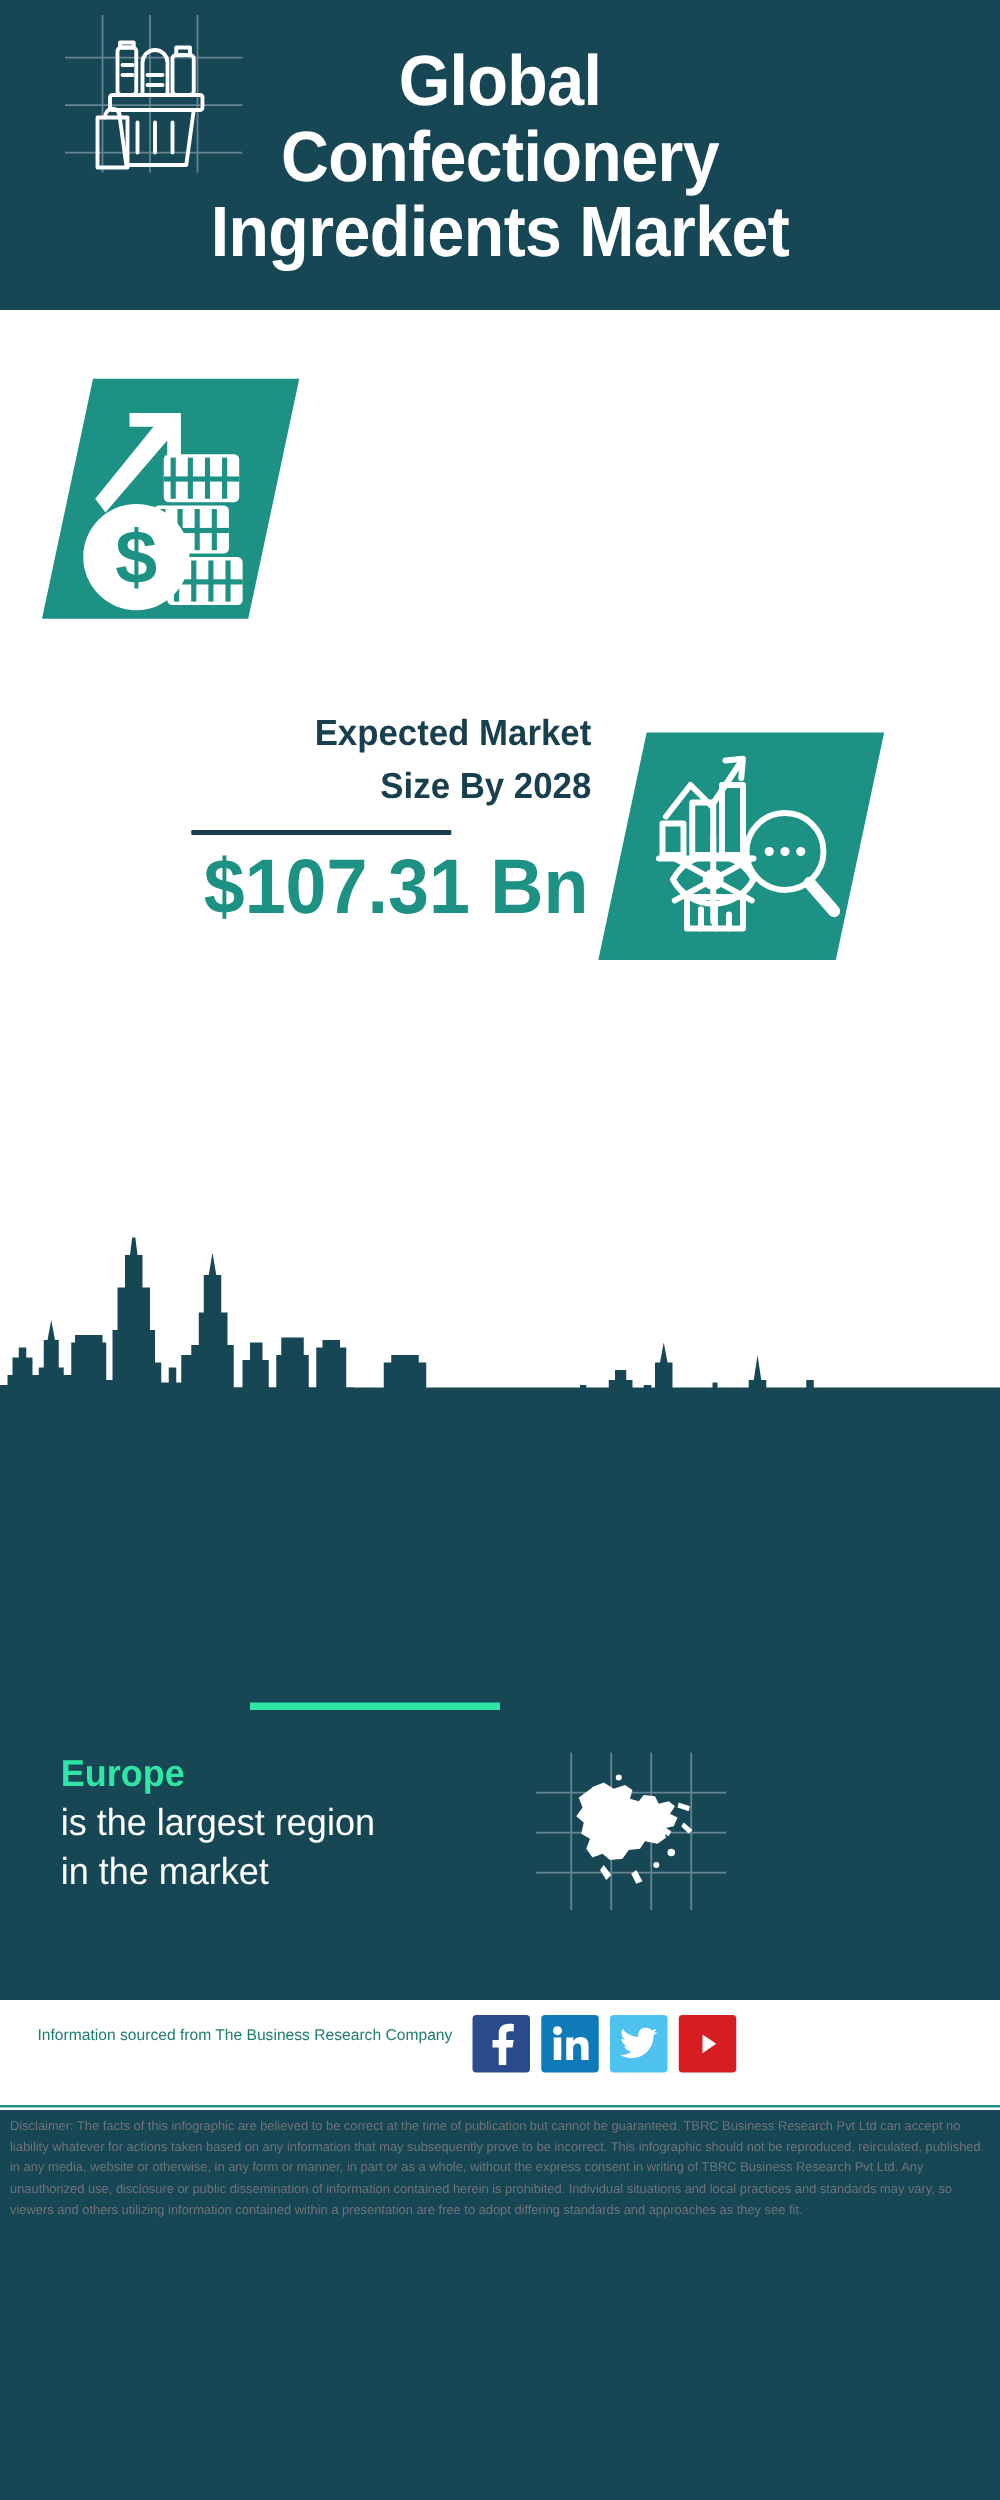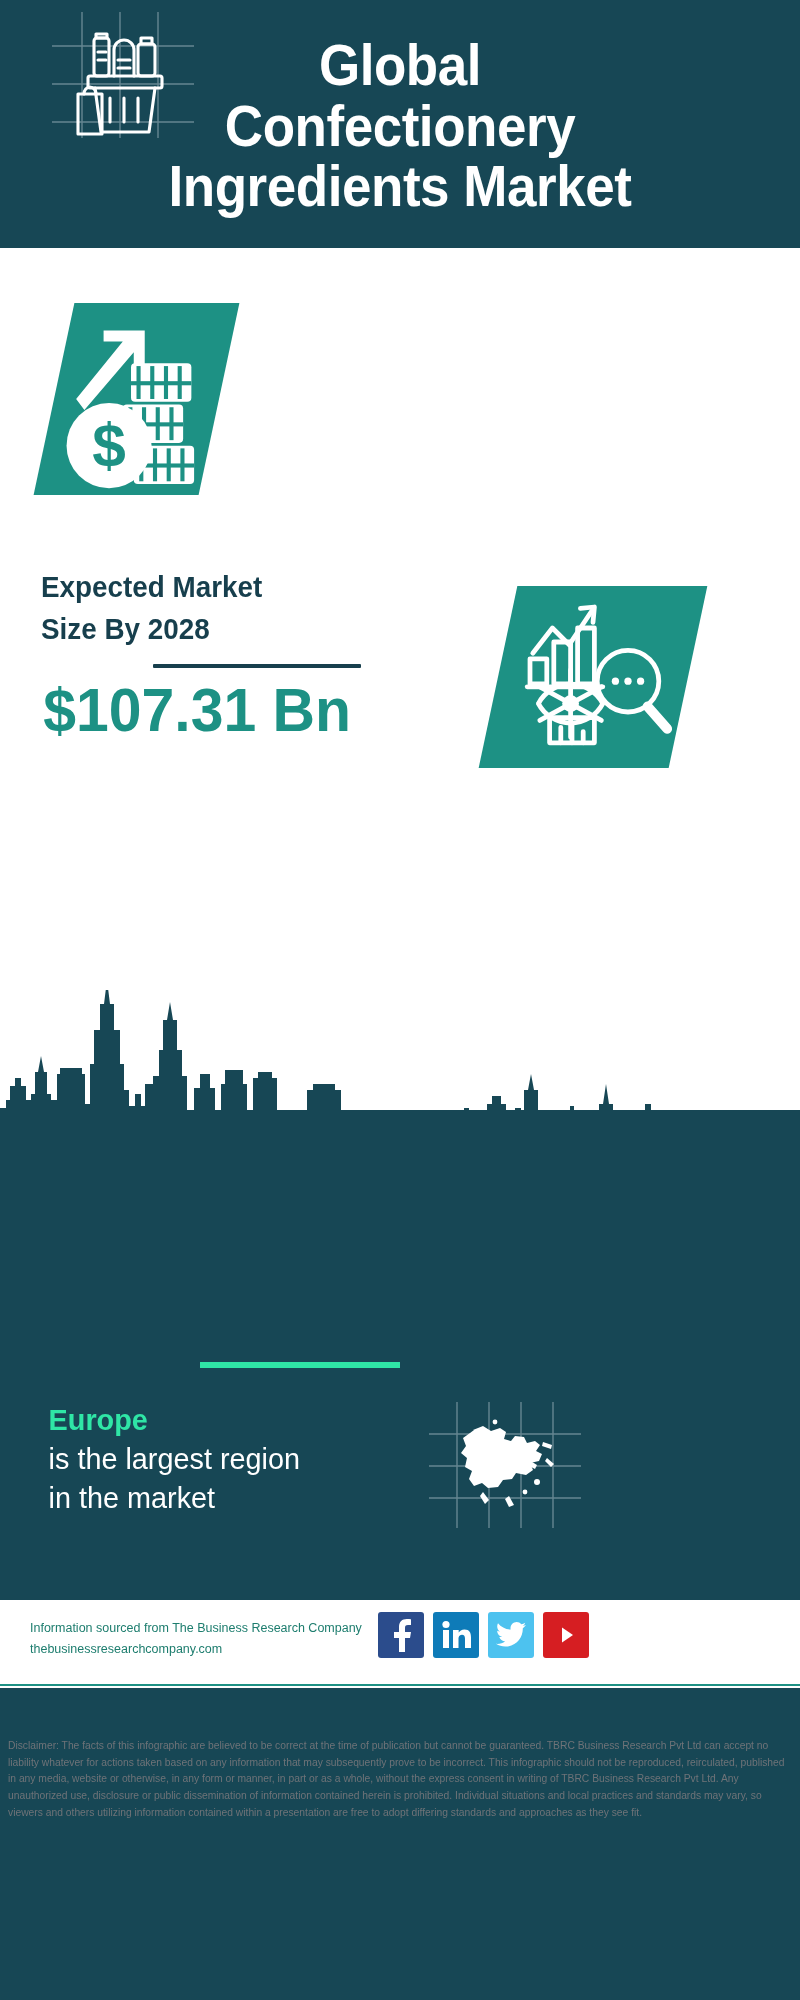--- a/index.html
+++ b/index.html
@@ -59,21 +59,21 @@
   .big-val{
     color:#1D9184;
     font-family:"Liberation Sans Narrow","Liberation Sans",sans-serif;
     font-weight:bold;
     font-size:62px;line-height:1.1;
     transform:scaleX(0.95);
   }
 
   
   .size-text{
-    position:absolute;left:32px;top:318px;width:450px;text-align:left;
+    position:absolute;left:32px;top:318px;width:450px;text-align:right;
   }
   .para-right{
     position:absolute;left:498px;top:338px;width:190px;height:182px;
     background:#1D9184;transform:skewX(-12deg);
   }
   .para-right .ic{transform:skewX(12deg);width:100%;height:100%;display:block;}
 
   
   .dark-wrap{
     position:absolute;left:0;top:990px;width:800px;height:420px;
@@ -121,21 +121,21 @@
   .sbtn.li{background:#0E7BB8;}
   .sbtn.tw{background:#4DC2EF;}
   .sbtn.yt{background:#D61E22;}
 
   .hr-foot{position:absolute;left:0;top:1684px;width:800px;height:2px;background:#1D9184;}
 
   .disclaimer{
     position:absolute;left:8px;top:1694px;width:784px;
     color:#6f7378;
     font-family:"Liberation Sans Narrow","Liberation Sans",sans-serif;
-    font-size:10.3px;line-height:1.62;text-align:left;margin-top:44px;
+    font-size:10.3px;line-height:1.62;text-align:left;
   }
 </style>
 </head>
 <body>
 
 <div class="page">
 
   <div class="header">
     <div class="header-title">
       <div>Global</div>
@@ -261,21 +261,20 @@
         <circle cx="112" cy="82" r="3"></circle>
         <circle cx="100" cy="92" r="2.4"></circle>
         <circle cx="70" cy="22" r="2.4"></circle>
       </g>
     </svg>
   </div>
 
   <div class="footer">
     <div class="src">
       <div>Information sourced from The Business Research Company</div>
-      <div>thebusinessresearchcompany.com</div>
     </div>
     <div class="socials">
       <a class="sbtn fb">
         <svg width="26" height="34" viewBox="0 0 26 34">
             <path fill="#fff" d="M17 34V20h5l1-6h-6v-4c0-1.8.5-3 3-3h3V1.2C22.4 1.1 20.7 1 18.7 1 14.2 1 11 3.7 11 8.7V14H6v6h5v14z"></path>
           </svg>
       </a>
       <a class="sbtn li">
         <svg width="30" height="30" viewBox="0 0 30 30">
             <g fill="#fff">

